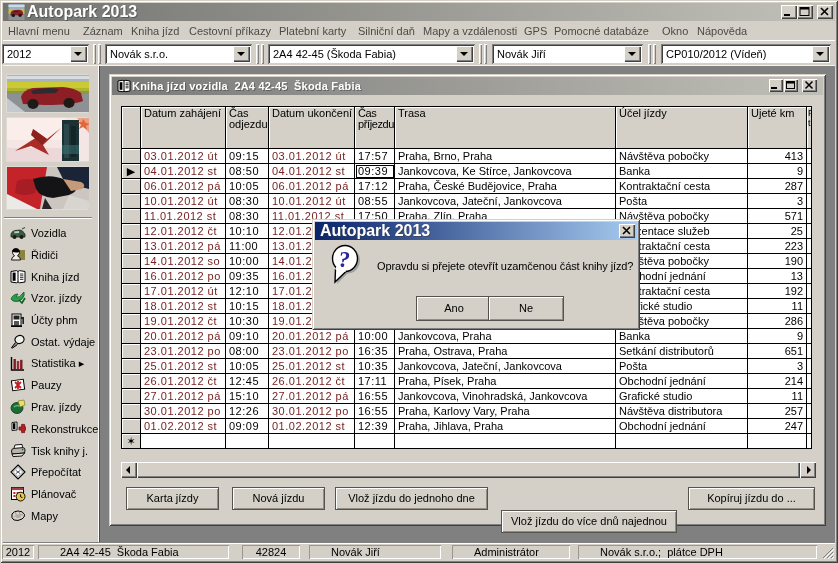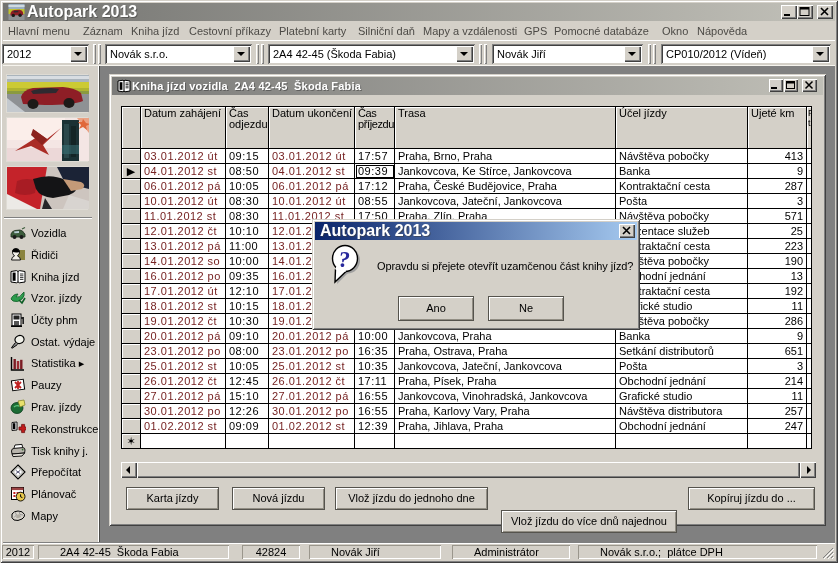--- a/index.html
+++ b/index.html
@@ -615,21 +615,21 @@
     </div>
   <svg class="abs" style="left:19px;top:25px" width="32" height="42" viewBox="0 0 32 42">
     <ellipse cx="16.5" cy="16.5" rx="12.5" ry="13" fill="#a0a0a0"></ellipse>
     <path d="M7 28 L6 40 L17 29 Z" fill="#a0a0a0"></path>
     <ellipse cx="14" cy="14.5" rx="12.5" ry="13" fill="#fff" stroke="#000" stroke-width="1.4"></ellipse>
     <path d="M4.5 25 L4 38 L15 27.4" fill="#fff" stroke="#000" stroke-width="1.4"></path>
     <path d="M4.8 24.2 L14.8 26.6" stroke="#fff" stroke-width="3"></path>
     <text x="7.5" y="22.5" font-family="Liberation Serif" font-size="23" font-weight="bold" font-style="italic" fill="#28289c">?</text>
   </svg>
   <div class="abs" style="left:65px;top:41px;font-size:11px;color:#000;white-space:nowrap;letter-spacing:-0.1px">Opravdu si přejete otevřít uzamčenou část knihy jízd?</div>
-  <div class="wbtn" style="left:86px;top:77px;width:76px;height:25px;line-height:23px">Ano</div>
+  <div class="wbtn" style="left:104px;top:77px;width:76px;height:25px;line-height:23px">Ano</div>
   <div class="wbtn" style="left:176px;top:77px;width:76px;height:25px;line-height:23px">Ne</div>
 </div>
 
 <div class="status"></div>
 <div class="spanel" style="left:2px;width:32px;text-align:center;padding-left:0">2012</div>
 <div class="spanel" style="left:38px;width:191px">2A4 42-45&nbsp; Škoda Fabia</div>
 <div class="spanel" style="left:242px;width:58px;text-align:center;padding-left:0">42824</div>
 <div class="spanel" style="left:309px;width:132px">Novák Jiří</div>
 <div class="spanel" style="left:452px;width:118px">Administrátor</div>
 <div class="spanel" style="left:578px;width:239px">Novák s.r.o.;&nbsp; plátce DPH</div>

